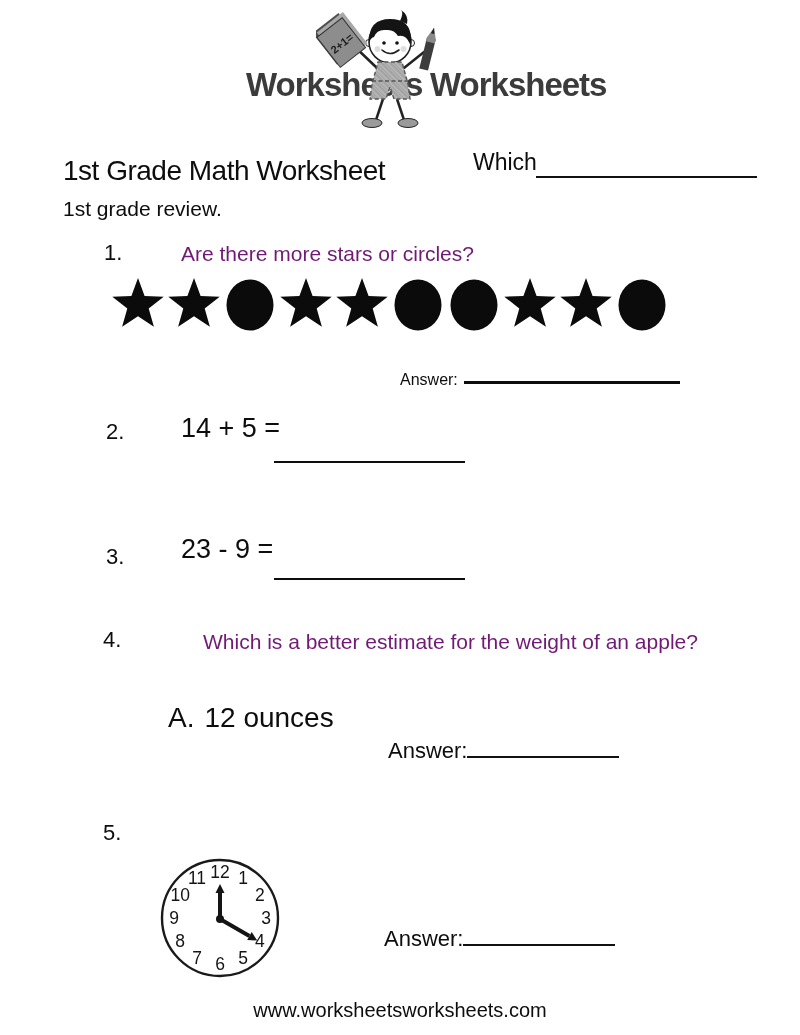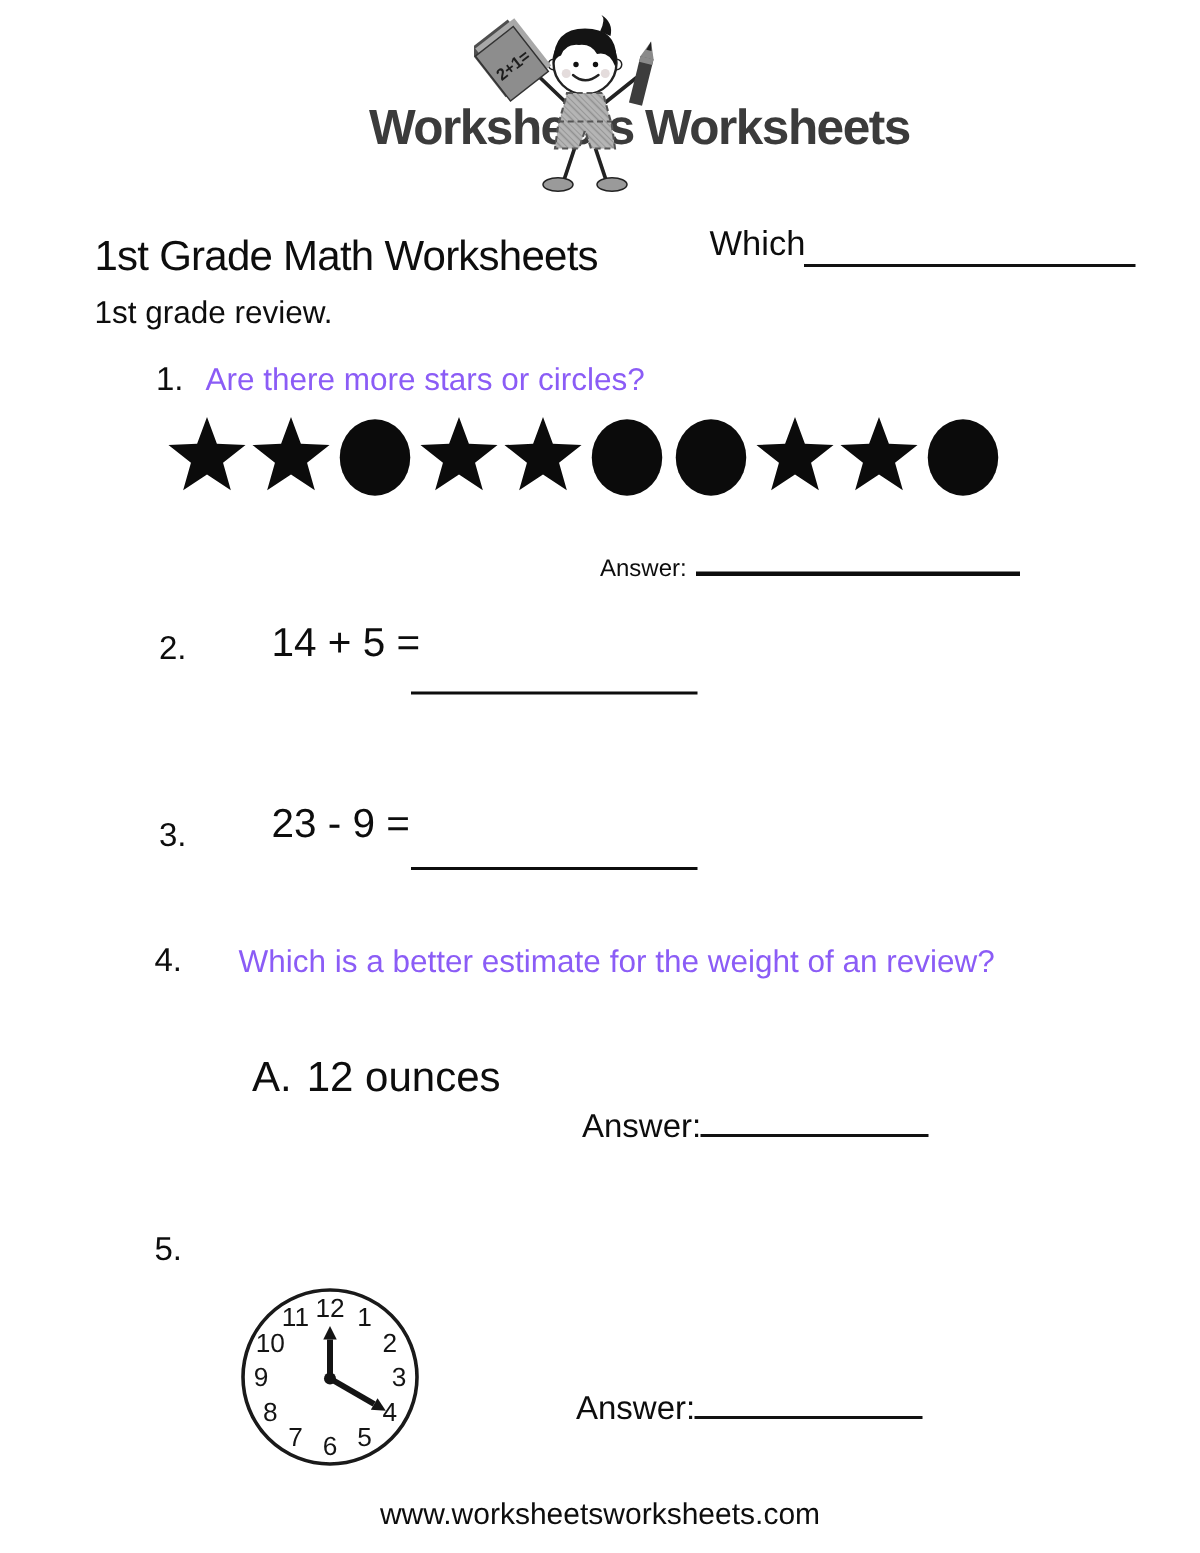--- a/index.html
+++ b/index.html
@@ -24,21 +24,21 @@
   }
 
   
   .title { font-size: 28px; font-weight: 400; letter-spacing: -0.5px; color: #0d0d0d; }
   .name-label { font-size: 23px; color: #0d0d0d; }
   .name-line { height: 2px; background: #111; }
   .subtitle { font-size: 21px; color: #0d0d0d; }
 
   
   .q-number { font-size: 22px; color: #0d0d0d; }
-  .q-text { font-size: 21px; color: #8b5cf6; }
+  .q-text { font-size: 21px; color: #701a75; margin-left: 44px; }
   .equation { font-size: 27px; color: #0d0d0d; margin-left: 28px; }
   .answer-rule { background: #0d0d0d; }
   .option-row { font-size: 28px; color: #0d0d0d; }
   .option-letter { display: inline-block; }
   .option-text { display: inline-block; margin-left: 10px; }
   .answer-small { font-size: 16px; color: #0d0d0d; }
   .answer-big { font-size: 22px; color: #0d0d0d; }
   .answer-blank {
     display: inline-block;
     width: 152px;
@@ -105,21 +105,21 @@
     <g transform="translate(112,42) rotate(14)">
       <polygon points="-4.5,-14 4.5,-14 0,-25" fill="#8a8a8a"></polygon>
       <polygon points="-1.8,-19 1.8,-19 0,-25" fill="#222"></polygon>
       <rect x="-4.5" y="-14" width="9" height="32" fill="#3d3d3d"></rect>
       <rect x="-4.5" y="-14" width="9" height="4" fill="#8a8a8a"></rect>
     </g>
   </svg>
 
   <span class="abs logo-text" style="left:430px; top:66px;">Worksheets</span>
 
-  <span class="abs title" style="left:63px; top:155px;">1st Grade Math Worksheets</span>
+  <span class="abs title" style="left:63px; top:155px;">1st Grade Math Worksheet</span>
   <span class="abs name-label" style="left:473px; top:149px;">Which</span>
   <div class="abs name-line" style="left:536px; top:176px; width:221px;"></div>
   <span class="abs subtitle" style="left:63px; top:197px;">1st grade review.</span>
 
   <span class="abs q-number" style="left:104px; top:240px;">1.</span>
   <span class="abs q-text" style="left:137px; top:242px;">Are there more stars or circles?</span>
   <div class="abs shapes-row" style="left:112px; top:277px;">
       <svg width="52" height="54" viewBox="0 0 52 54">
         <polygon points="26.0,1.0 32.6,18.9 51.7,19.7 36.7,31.5 41.9,49.8 26.0,39.3 10.1,49.8 15.3,31.5 0.3,19.7 19.4,18.9" fill="#0b0b0b"></polygon>
       </svg>
@@ -156,21 +156,21 @@
 
   <span class="abs q-number" style="left:106px; top:419px;">2.</span>
   <span class="abs equation" style="left:153px; top:413px;">14 + 5 =</span>
   <div class="abs answer-rule" style="left:274px; top:461px; width:191px; height:2px;"></div>
 
   <span class="abs q-number" style="left:106px; top:544px;">3.</span>
   <span class="abs equation" style="left:153px; top:534px;">23 - 9 =</span>
   <div class="abs answer-rule" style="left:274px; top:578px; width:191px; height:2px;"></div>
 
   <span class="abs q-number" style="left:103px; top:627px;">4.</span>
-  <span class="abs q-text" style="left:159px; top:630px;">Which is a better estimate for the weight of an review?</span>
+  <span class="abs q-text" style="left:159px; top:630px;">Which is a better estimate for the weight of an apple?</span>
   <div class="abs option-row" style="left:168px; top:702px;">
     <span class="option-letter">A.</span><span class="option-text">12 ounces</span>
   </div>
   <div class="abs answer-big" style="left:388px; top:736px;">
     <span>Answer:</span><span class="answer-blank"></span>
   </div>
 
   <span class="abs q-number" style="left:103px; top:820px;">5.</span>
 
   <svg class="abs" style="left:157px; top:855px;" width="126" height="126" viewBox="0 0 126 126">

